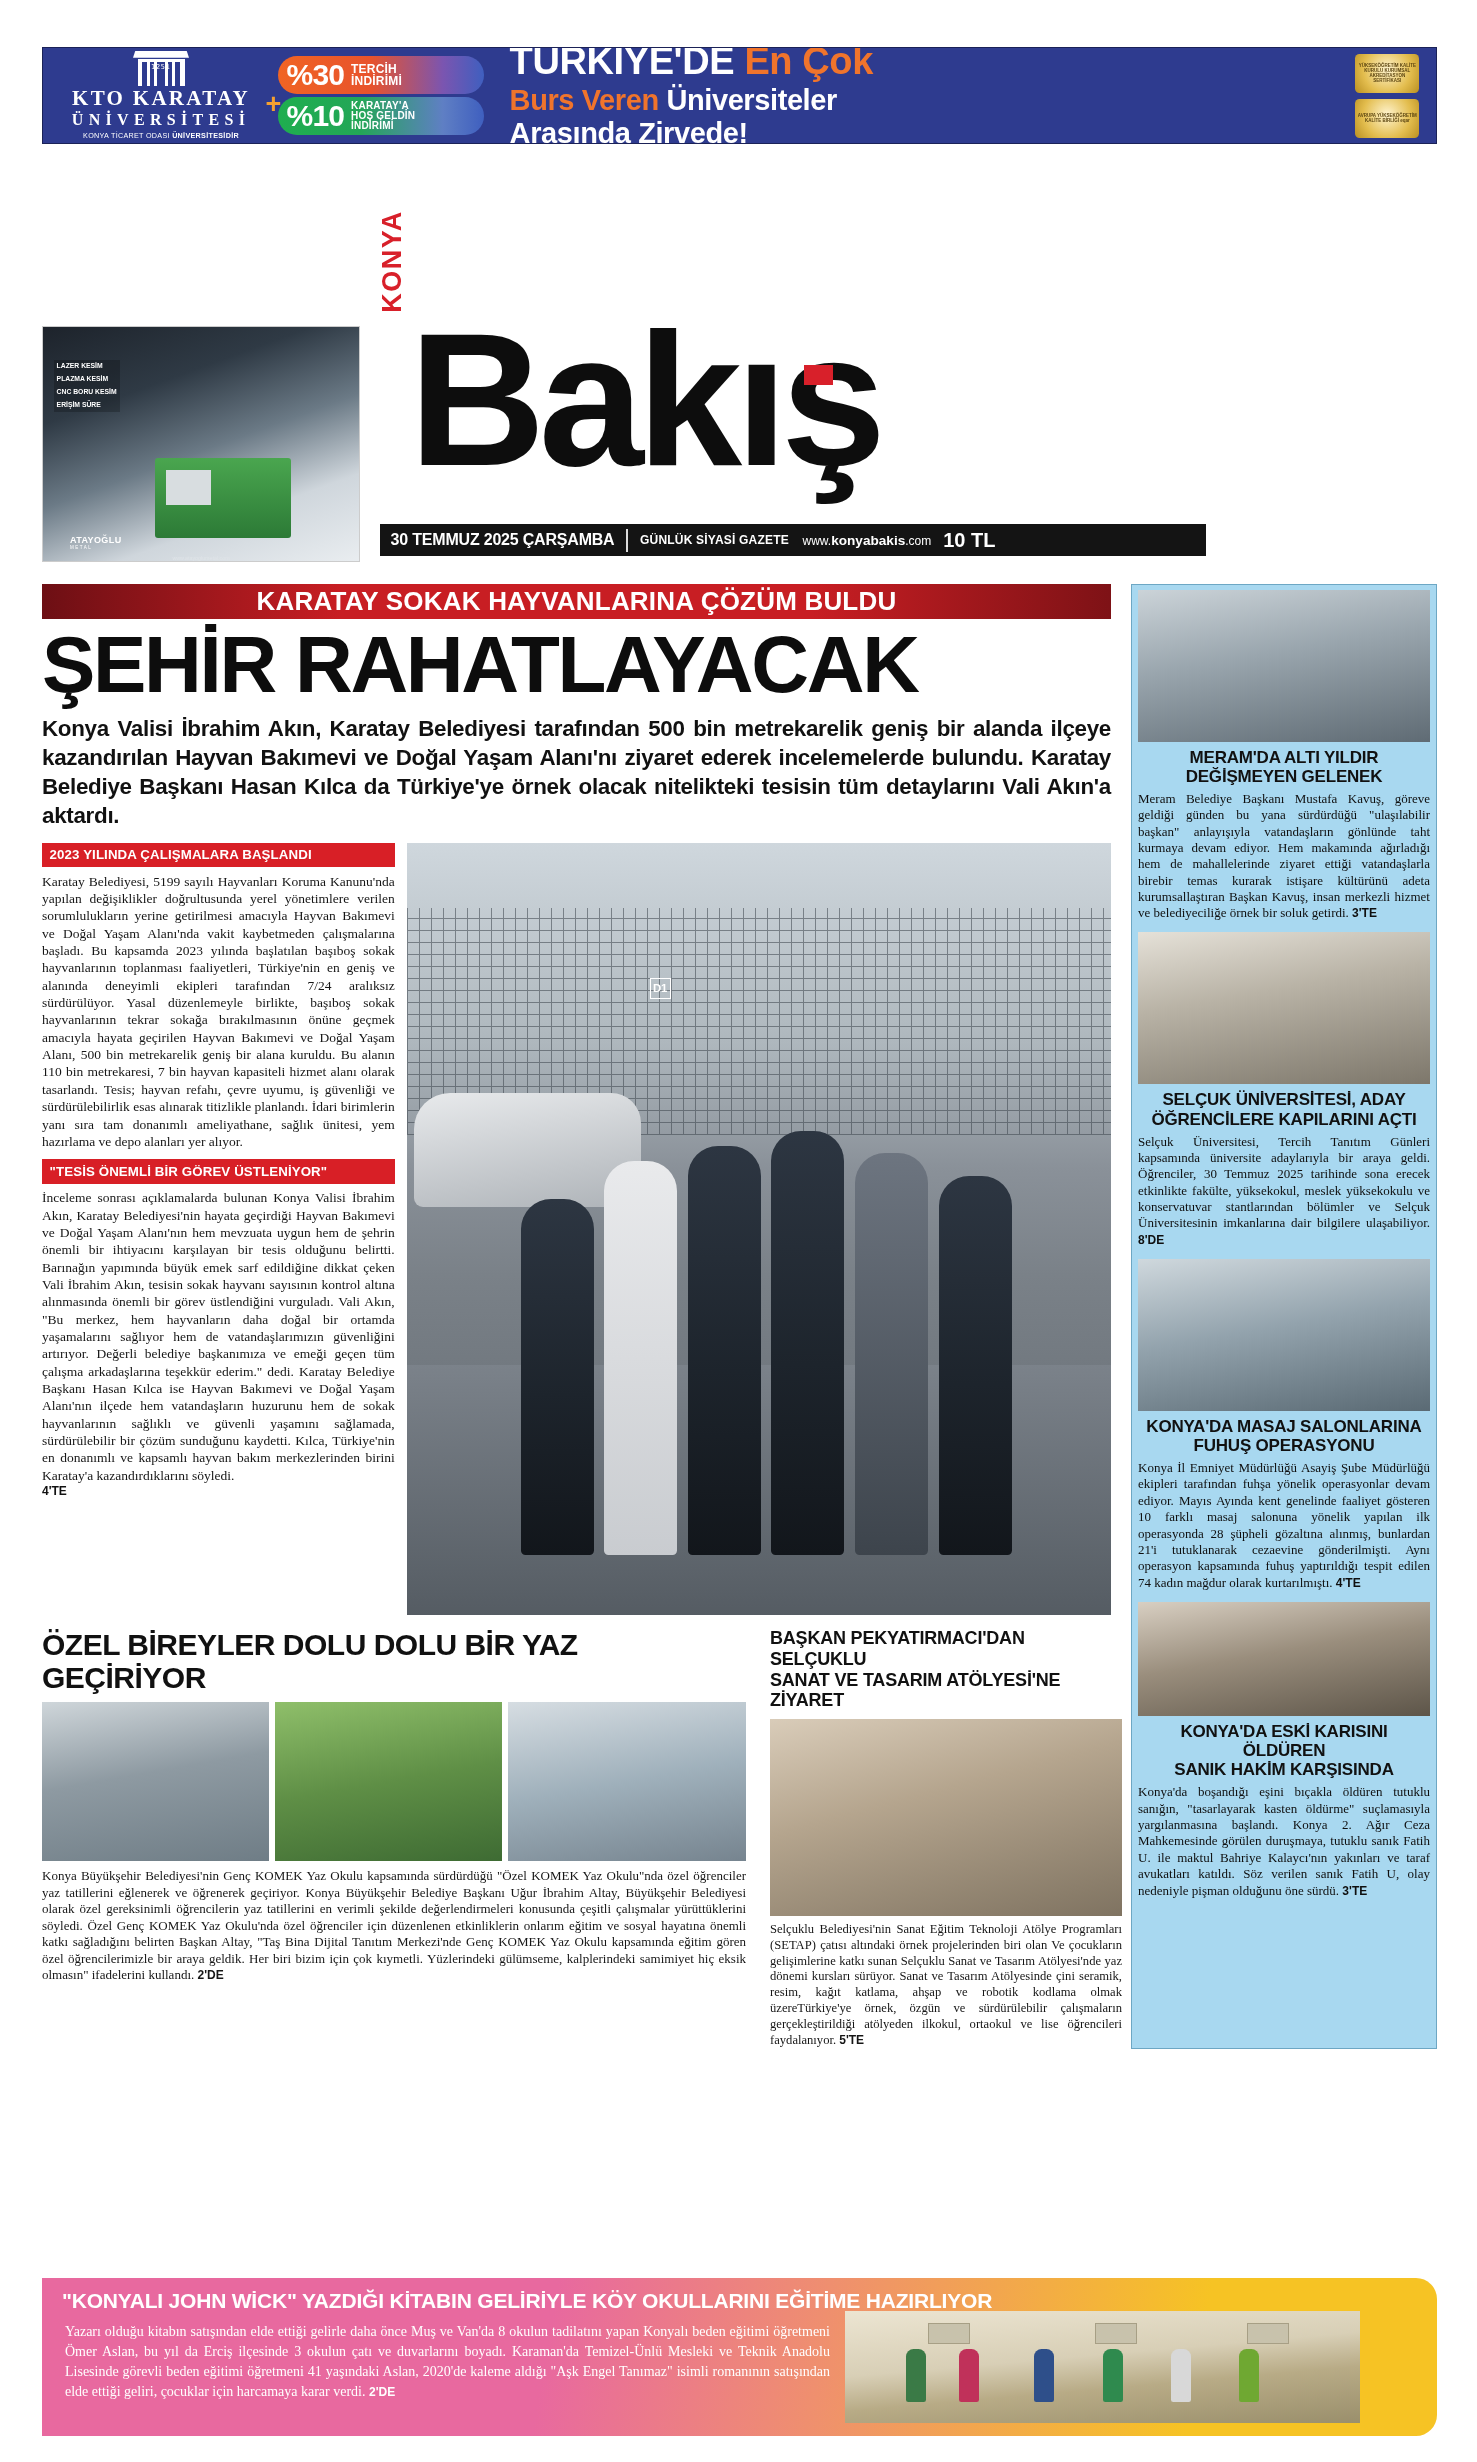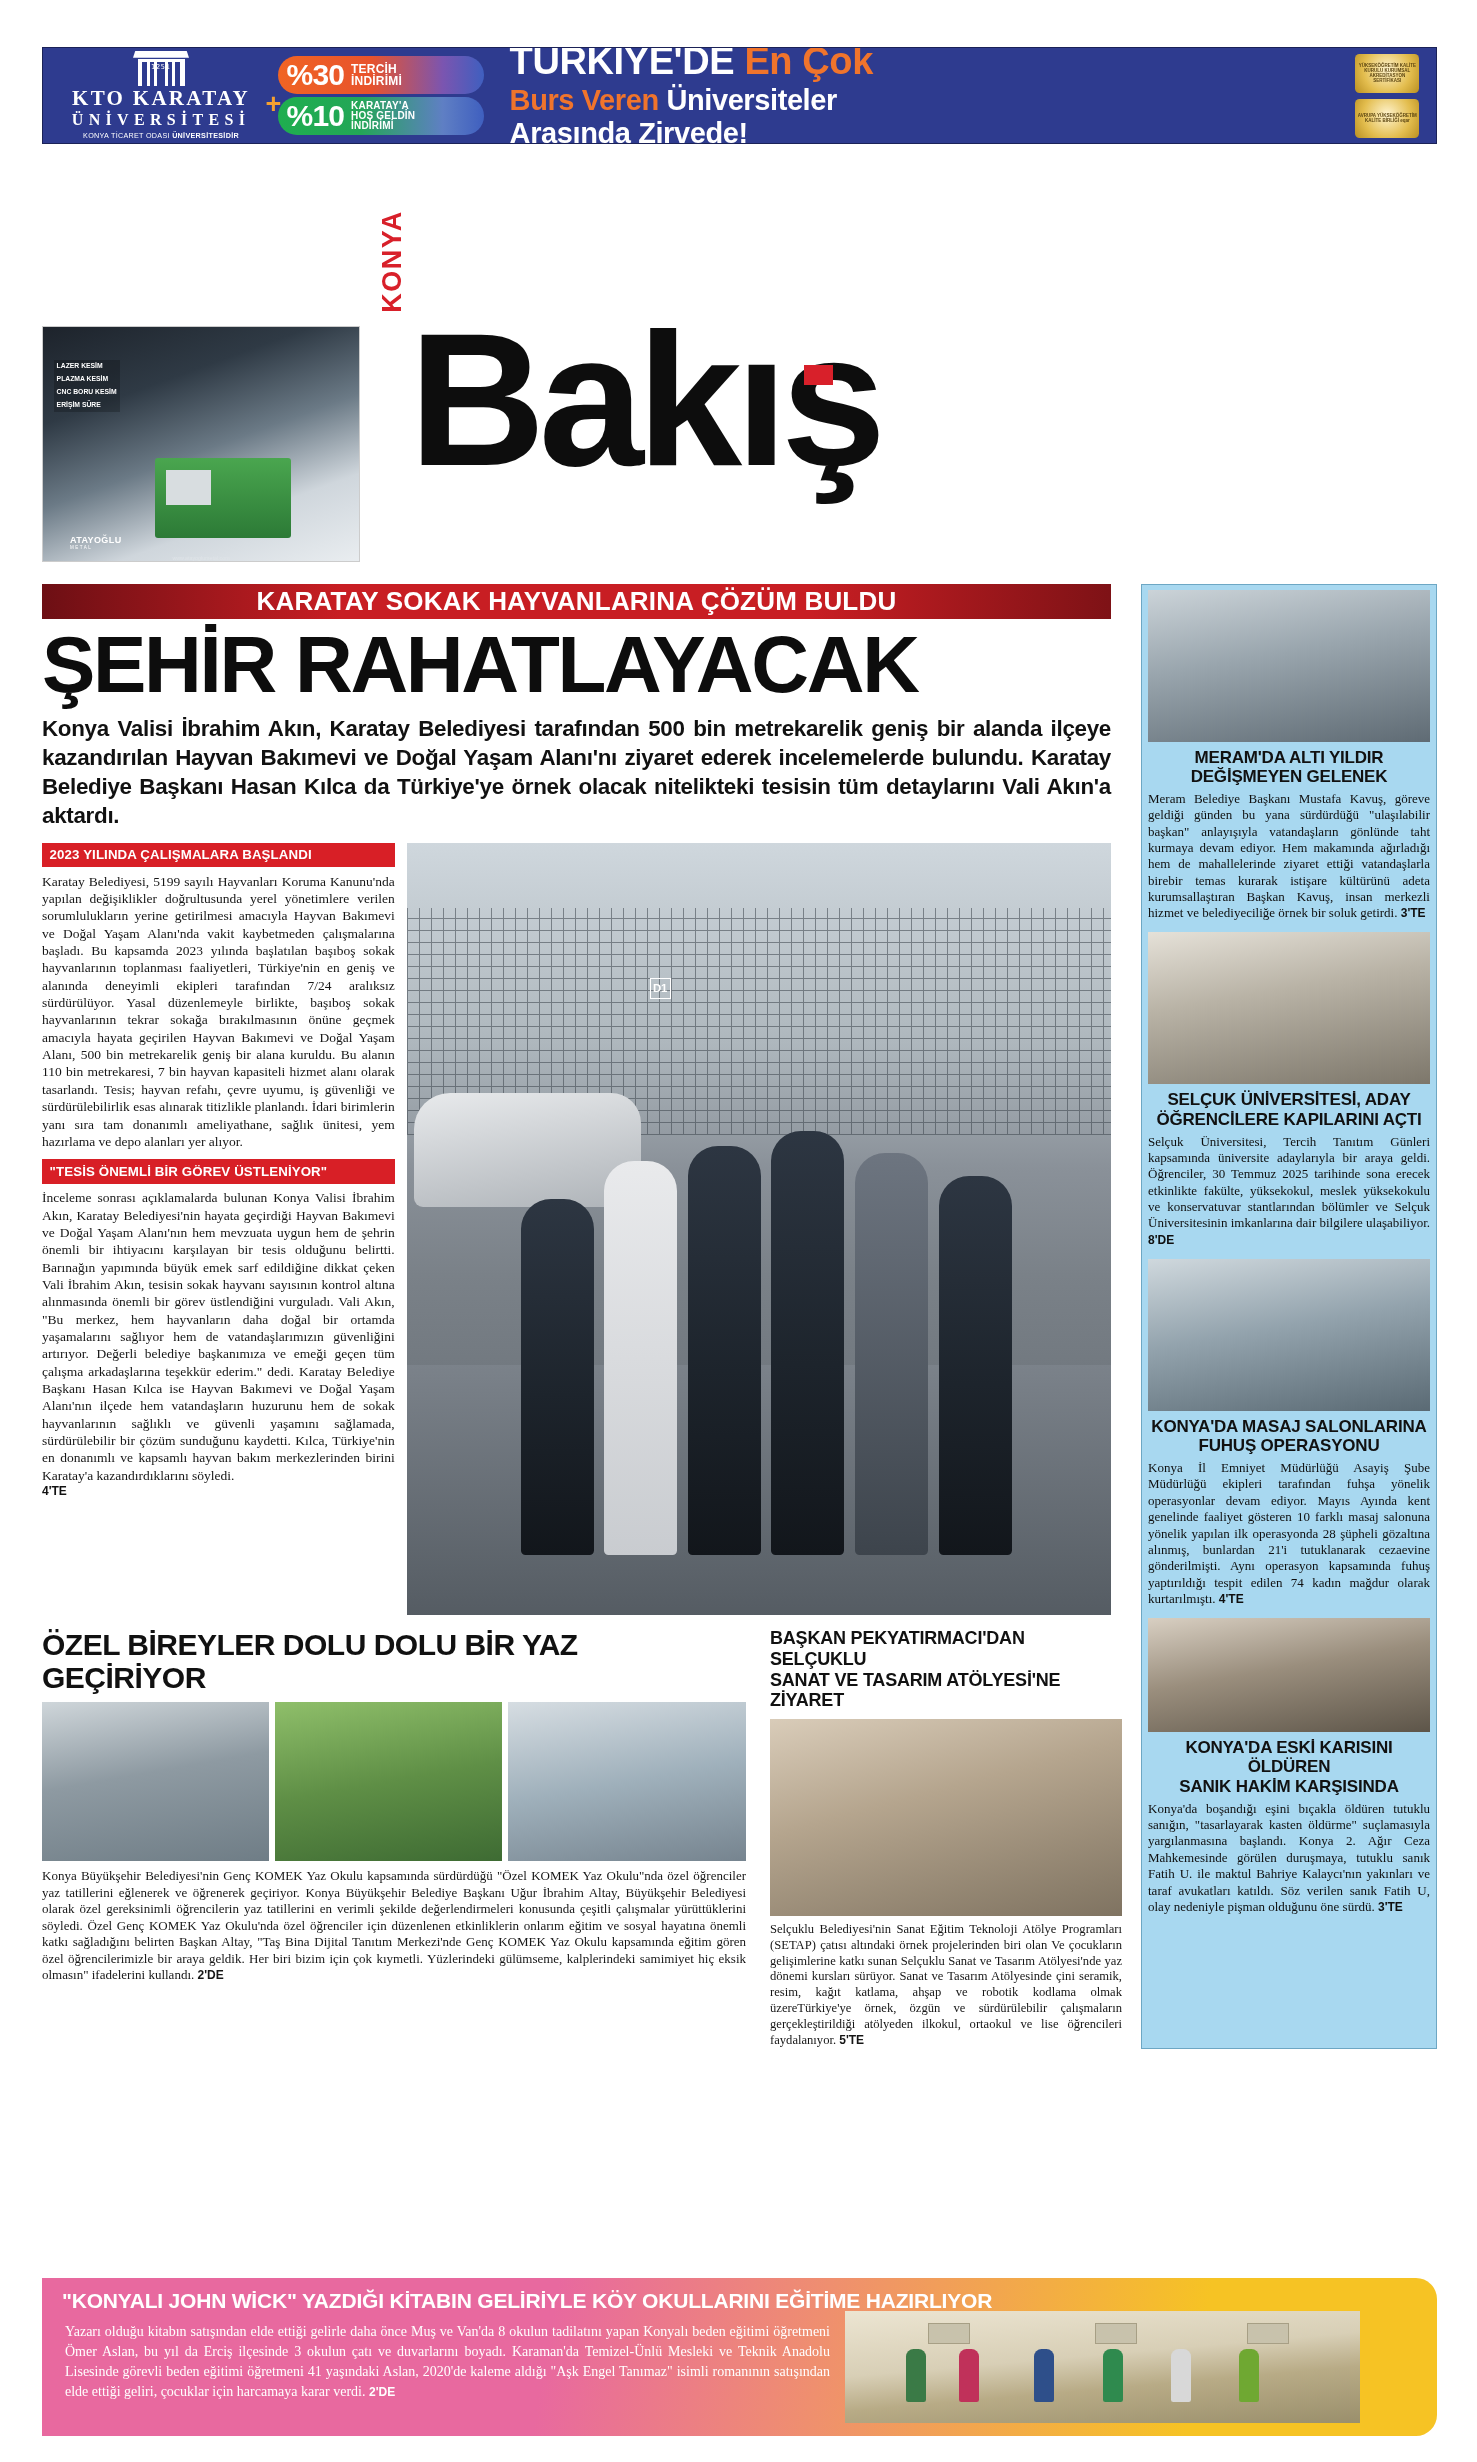--- a/index.html
+++ b/index.html
@@ -89,21 +89,21 @@
   .mh-right-ad { width: 303px; height: 100%; position:relative; border:0.8px solid #ccc; overflow:hidden; background:#f4f4f4;}
   .mh-right-ad .redbar { position:absolute; left:0; top:0; width:100%; height:15px; background:#c5161c; color:#fff; font-size:6.4px; font-weight:800; display:flex; align-items:center; padding-left:4.5px; letter-spacing:0.2px;}
   .mh-right-ad .car { position:absolute; left: 53px; top: 33px; width: 205px; height: 91px; background: linear-gradient(170deg,#f2f3f5 0%, #d6d9dd 45%, #b8bdc3 100%); border-radius: 44px 47px 13.6px 13.6px;}
   .mh-right-ad .car:before, .mh-right-ad .car:after { content:""; position:absolute; bottom:-9px; width:32px; height:32px; border-radius:50%; background:#2a2a2a; border:6px solid #c9ccd0;}
   .mh-right-ad .car:before { left: 20px;} .mh-right-ad .car:after { right: 20px;}
   .mh-right-ad .logo { position:absolute; left: 16.7px; bottom: 26px; font-size: 14.4px; font-weight:800; color:#c5161c;}
   .mh-right-ad .logo small { display:block; font-size:5.3px; color:#333; font-weight:400;}
   .mh-right-ad .foot { position:absolute; left:0; bottom:0; width:100%; height:18px; background:#c5161c; color:#fff; font-size:5.3px; display:flex; align-items:center; justify-content:space-between; padding:0 6px;}
 
   
-  .main { position:absolute; left: 42px; top: 584px; width: 1395px; display:flex; gap: 30px; }
+  .main { position:absolute; left: 42px; top: 584px; width: 1395px; display:flex; gap: 20px; }
   .col-left { width: 1069px; }
   .col-right { width: 312px; background:#a8d8f0; padding: 4.5px 6px 7.6px; border:0.8px solid #6da7c4;}
 
   
   .kicker {
     height: 35px; background: linear-gradient(90deg,#6d0f14 0%, #c81e23 28%, #c81e23 72%, #7e1216 100%);
     color:#fff; display:flex; align-items:center; justify-content:center;
     font-size: 26px; font-weight: 800; letter-spacing: 0.2px;
   }
   .headline { font-size: 80px; font-weight: 800; letter-spacing: -2.3px; line-height: 1.02; margin-top: 4.5px; color:#0d0d0d; white-space:nowrap;}
@@ -238,20 +238,27 @@
         <span>ATAYOĞLU</span>
         <small>METAL</small>
       </div>
       <div class="urlbar">www.atayoglumetal.com</div>
     </div>
 
     <div class="mh-center">
       <div class="mh-konya">KONYA</div>
       <div class="mh-title">Bakış</div>
       <div class="mh-dotrect"></div>
+      <div class="mh-infobar">
+        <span class="date">30 TEMMUZ  2025 ÇARŞAMBA</span>
+        <span class="sep"></span>
+        <span class="kind">GÜNLÜK SİYASİ GAZETE</span>
+        <span class="site"><span>www.</span><b>konyabakis</b><span>.com</span></span>
+        <span class="price">10 TL</span>
+      </div>
     </div>
 
   </div>
 
   <div class="main">
 
     <div class="col-left">
 
       <div class="kicker">KARATAY SOKAK HAYVANLARINA ÇÖZÜM BULDU</div>
       <div class="headline">ŞEHİR RAHATLAYACAK</div>

